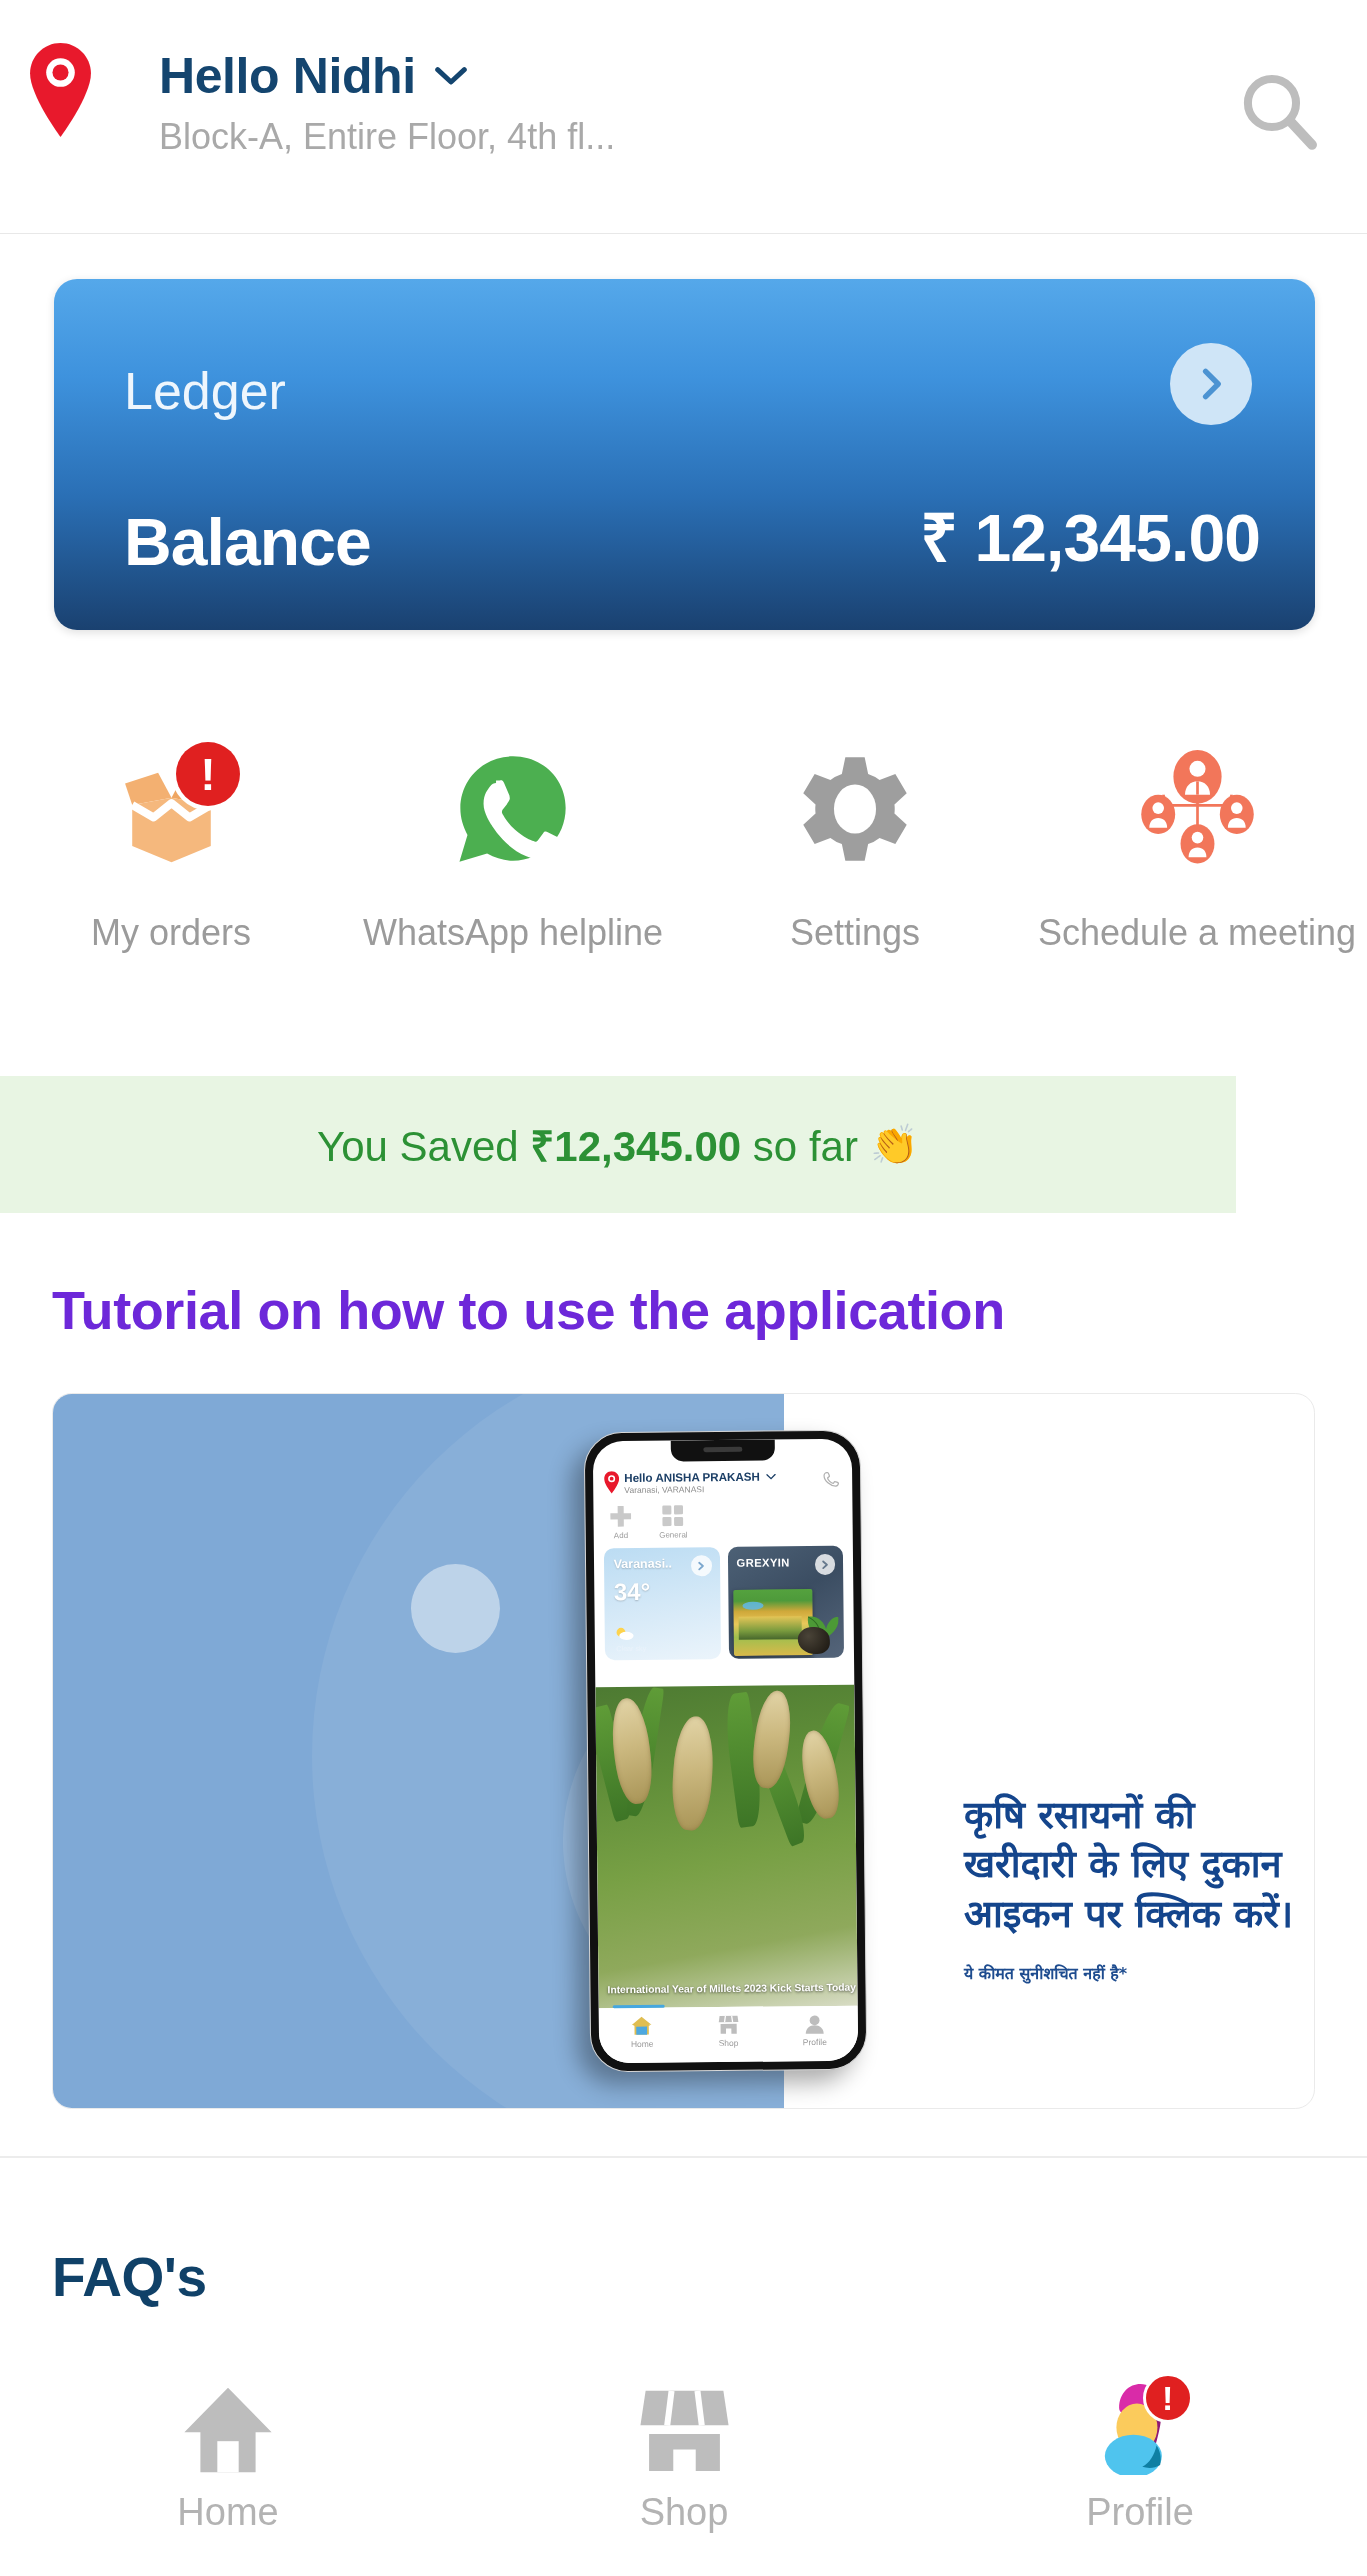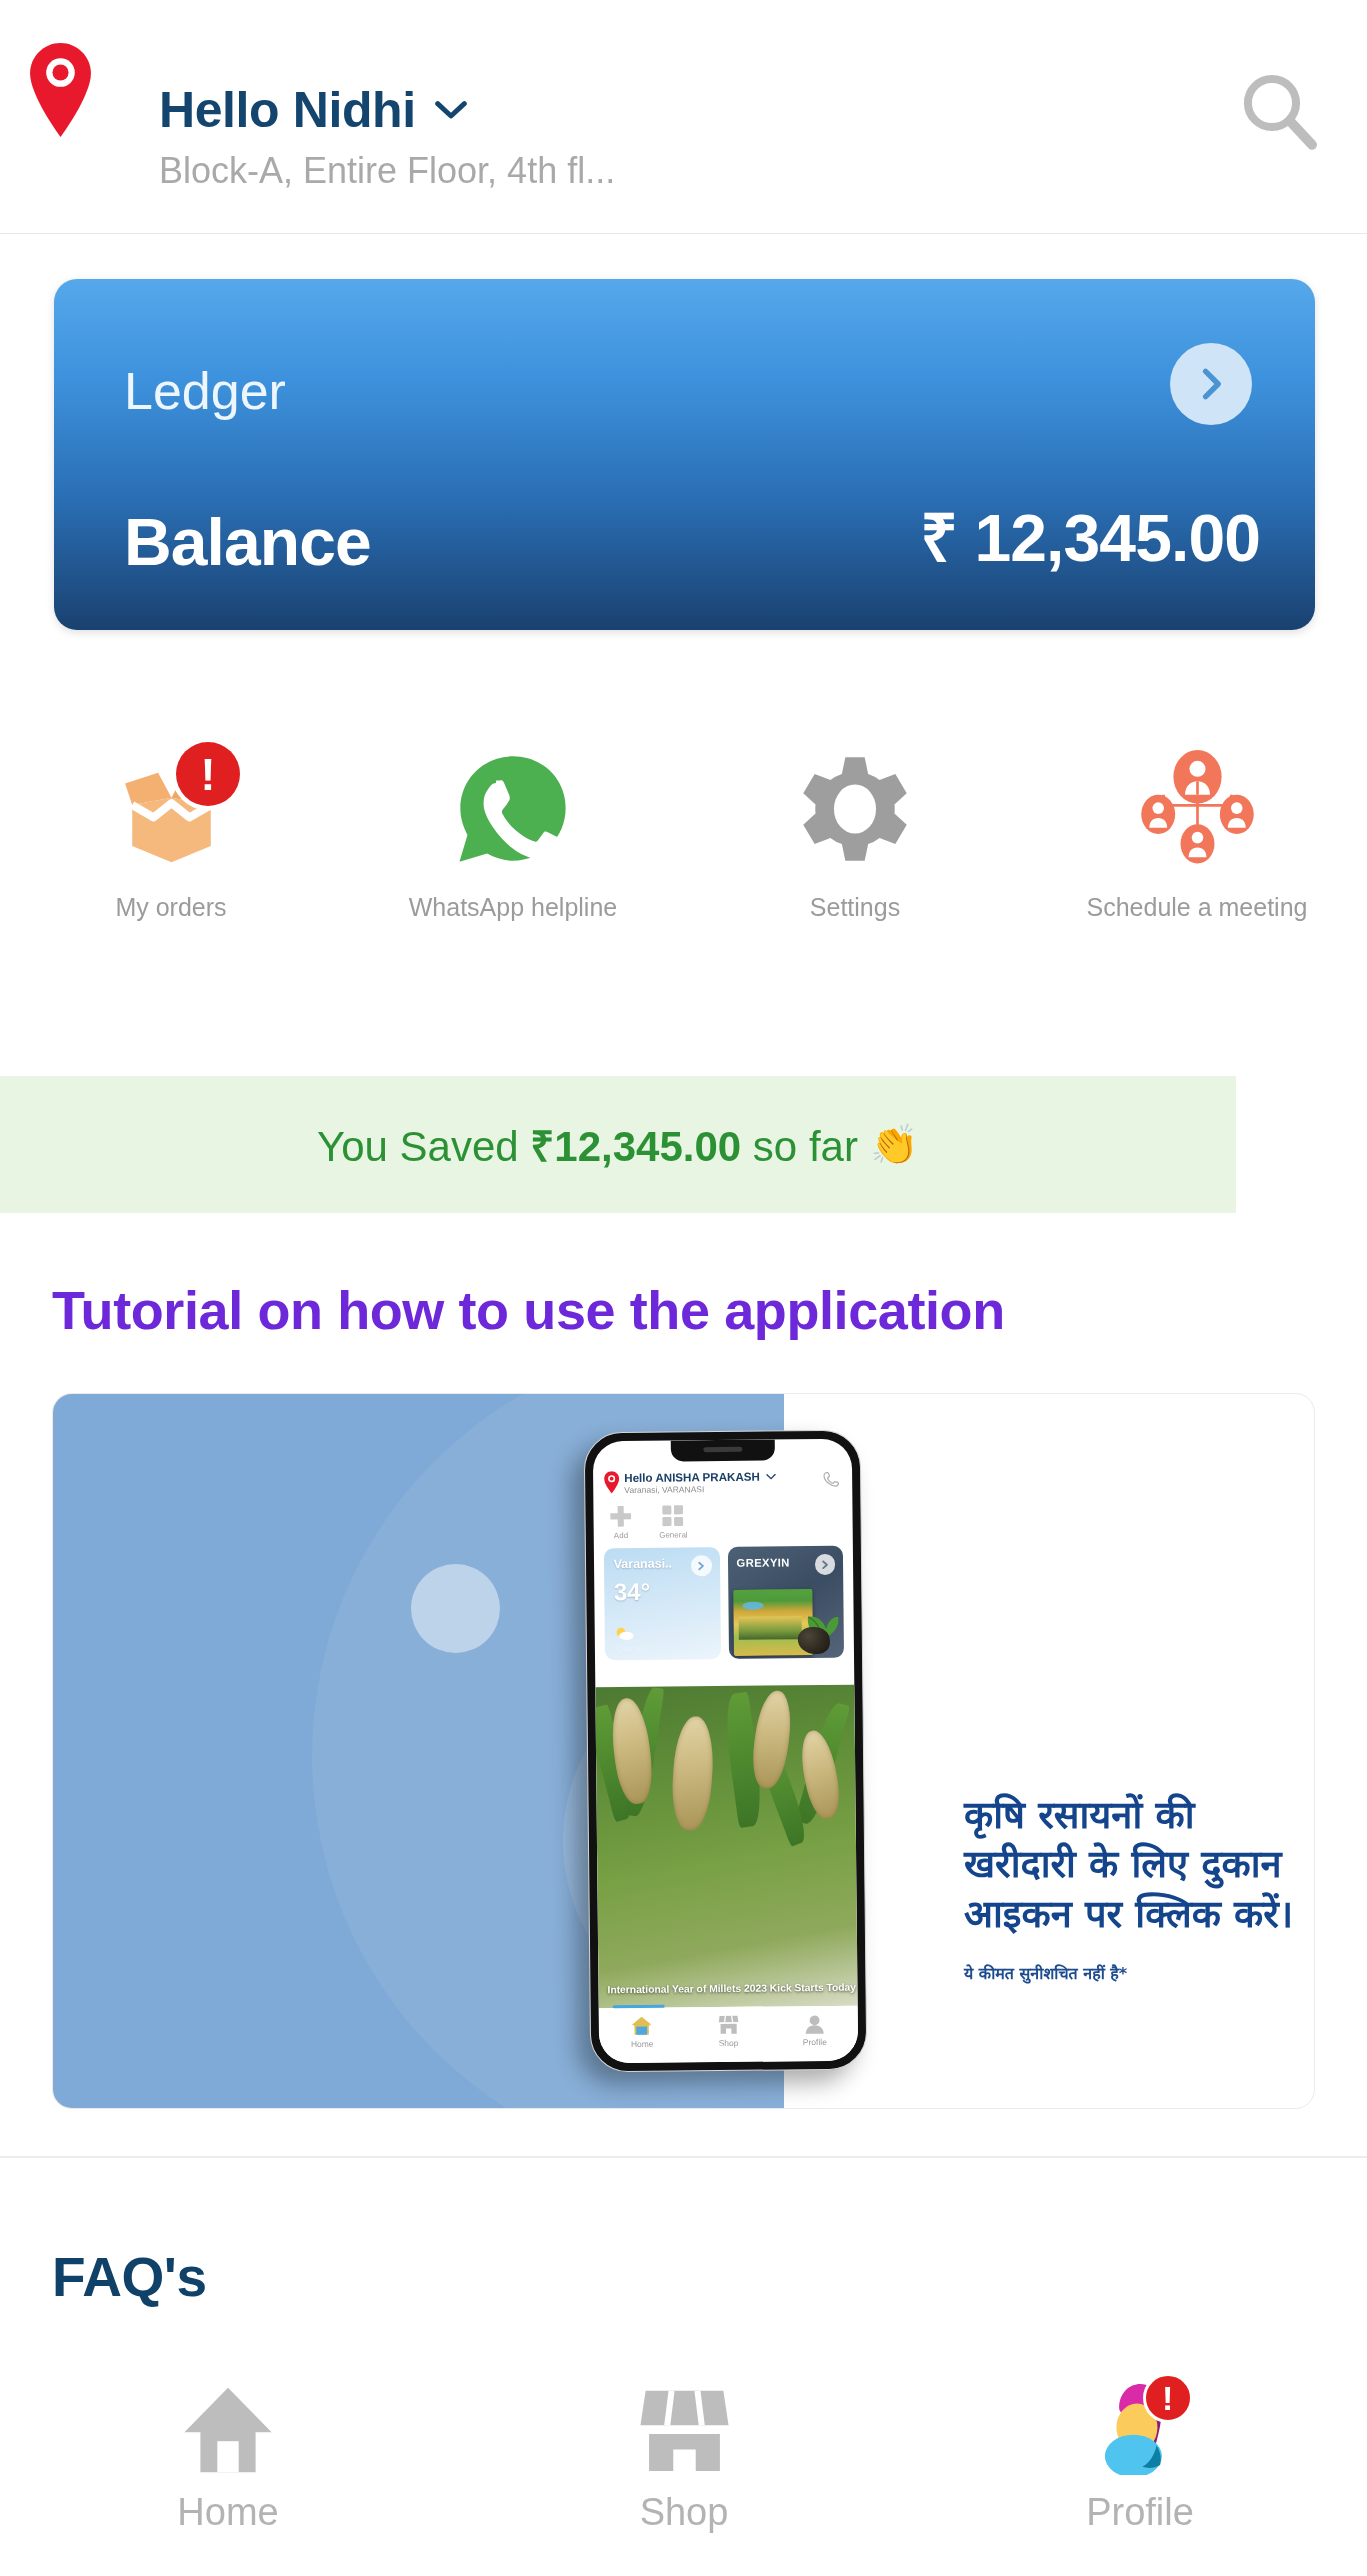--- a/index.html
+++ b/index.html
@@ -11,21 +11,21 @@
   }
   .page { position: relative; width: 1368px; height: 2576px; background:#fff; }
 
   
   .header {
     position: relative; height: 234px; background:#fff;
     border-bottom: 1.8px solid #e8e8e8;
     display:flex; align-items:flex-start;
   }
   .pin-icon { position:absolute; left:30px; top:43px; width:61px; height:94px; }
-  .hdr-text { position:absolute; left:159px; top:47px;margin-top:34px; }
+  .hdr-text { position:absolute; left:159px; top:47px; }
   .greeting-row { display:flex; align-items:center; gap:19.7px; }
   .greeting {
     font-size:50px; font-weight:700; color:#14456F;
     letter-spacing:-0.4px; white-space:nowrap;
   }
   .chev-down { width:32px; height:19.7px; display:block; }
   .address {
     margin-top:10.7px; font-size:36px; color:#a9a9a9; font-weight:400;
     white-space:nowrap;
   }
@@ -64,21 +64,21 @@
     position:absolute; left:0; top:726px; width:1368px; height:329px;
     display:flex; align-items:flex-start;
   }
   .qa-item {
     flex:1; display:flex; flex-direction:column; align-items:center;
     cursor:pointer; padding-top:16px;
   }
   .qa-icon-wrap { position:relative; width:170px; height:134px;
     display:flex; align-items:center; justify-content:center; }
   .qa-label {
-    margin-top:16px; font-size:25px; color:#9b9b9b; text-align:center;
+    margin-top:35px; font-size:36px; color:#9b9b9b; text-align:center;
     line-height:1.22; font-weight:400;
   }
   .badge-alert {
     position:absolute; width:64px; height:64px; border-radius:50%;
     background:#E02020; display:flex; align-items:center; justify-content:center;
     color:#fff; font-size:45px; font-weight:700; line-height:1;
     box-shadow:0 0 0 4.5px #fff;
   }
 
   

